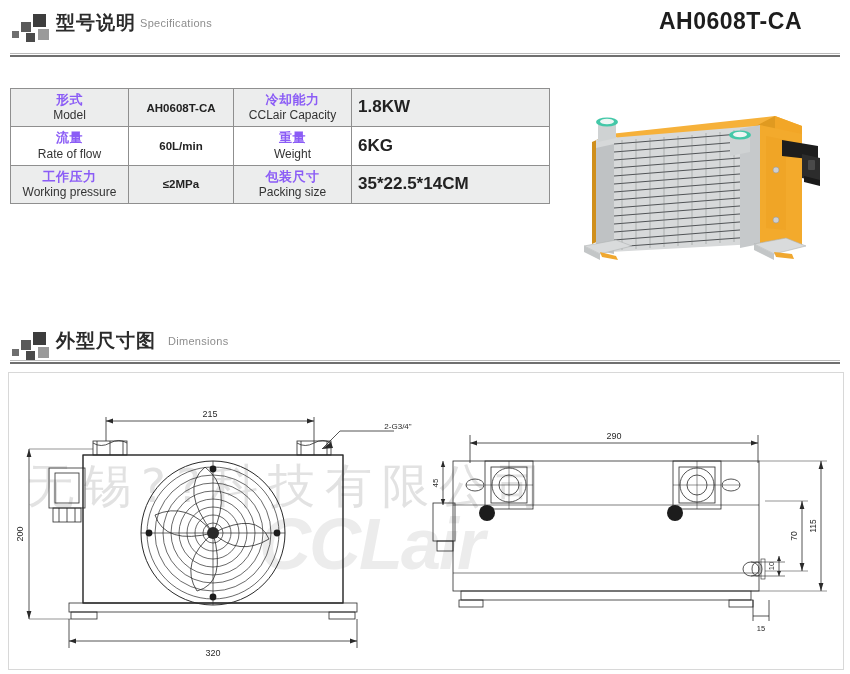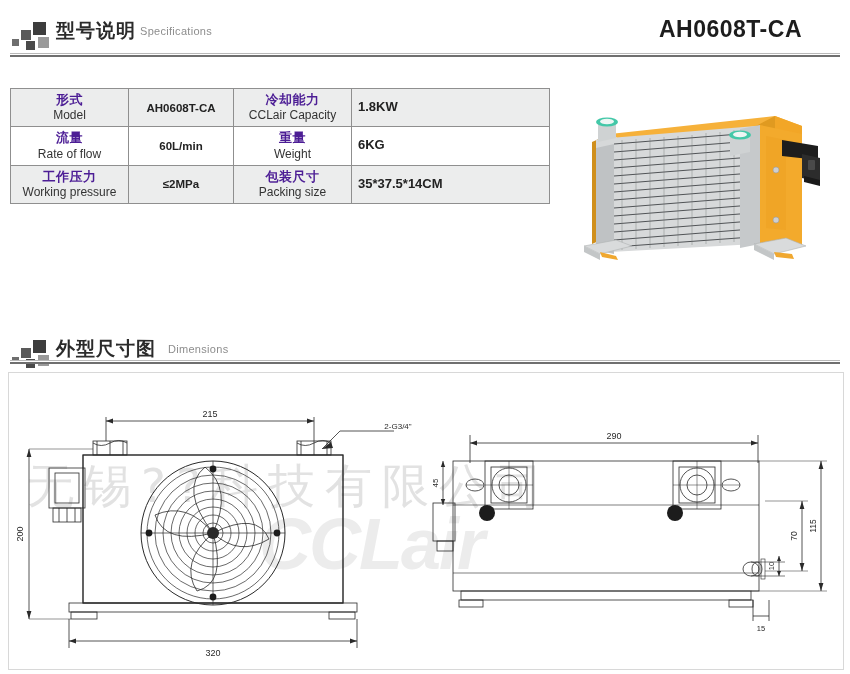--- a/index.html
+++ b/index.html
@@ -6,21 +6,21 @@
   body{
     width:850px;height:674px;
     background:#ffffff;
     font-family:"Liberation Sans", sans-serif;
     color:#231f20;
     overflow:hidden;
     position:relative;
   }
 
   
-  .section-head{position:absolute;left:0;width:850px;height:44px;margin-top:8px;}
+  .section-head{position:absolute;left:0;width:850px;height:44px;}
   .sq-icon{position:absolute;left:12px;top:14px;width:46px;height:26px;}
   .sq-icon i{position:absolute;display:block;background:#7b7b7b;}
   .sq-icon i.a{left:0px;  top:17px; width:7px;  height:7px;  background:#6e6e6e;}
   .sq-icon i.b{left:9px;  top:8px;  width:10px; height:10px; background:#5a5a5a;}
   .sq-icon i.c{left:21px; top:0px;  width:13px; height:13px; background:#3d3d3d;}
   .sq-icon i.d{left:14px; top:19px; width:9px;  height:9px;  background:#4a4a4a;}
   .sq-icon i.e{left:26px; top:15px; width:11px; height:11px; background:#9a9a9a;}
 
   .sec-cn{position:absolute;left:56px;top:10px;font-size:19px;font-weight:bold;
           letter-spacing:1px;color:#2b2b2b;}
@@ -32,24 +32,24 @@
   .rule{position:absolute;left:10px;width:830px;height:4px;
         background:linear-gradient(to bottom,#b9b9b9 0,#b9b9b9 1px,#ffffff 1px,#ffffff 2px,#6f6f6f 2px,#6f6f6f 4px);}
 
   
   .spec-table{position:absolute;left:10px;top:88px;width:540px;
               border-collapse:collapse;font-size:11px;background:#fff;}
   .spec-table td{border:1px solid #8f8f8f;vertical-align:middle;padding:3px 6px;}
   .spec-table tr:nth-child(odd) td{background:#eceded;}
   .spec-table tr:nth-child(even) td{background:#ffffff;}
   .lab{text-align:center;width:105px;line-height:1.25;}
-  .lab .cn{display:block;font-size:13px;font-weight:bold;color:#4c1d95;letter-spacing:.5px;}
+  .lab .cn{display:block;font-size:13px;font-weight:bold;color:#8b5cf6;letter-spacing:.5px;}
   .lab .en{display:block;font-size:12px;color:#333;}
   .val{width:92px;text-align:center;font-size:11.5px;font-weight:bold;color:#222;}
-  .valwide{font-size:13px;font-weight:bold;color:#222;line-height:1.45;}
+  .valwide{font-size:17px;font-weight:bold;color:#222;line-height:1.45;}
   .note{line-height:1.35;}
   .note .cn{display:block;font-size:13px;font-weight:bold;letter-spacing:1px;color:#222;}
   .note .en{display:block;font-size:10.5px;color:#333;}
   .lab.small .cn{font-size:11.5px;letter-spacing:0;}
   .lab.small .en{font-size:8.7px;}
 
   
   .photo{position:absolute;left:562px;top:86px;width:282px;height:204px;background:#fff;}
   .cooler{position:absolute;left:8px;top:18px;width:260px;height:168px;}
 
@@ -113,21 +113,21 @@
   <tr>
     <td class="lab">
       <span class="cn">工作压力</span>
       <span class="en">Working pressure</span>
     </td>
     <td class="val">≤2MPa</td>
     <td class="lab">
       <span class="cn">包装尺寸</span>
       <span class="en">Packing size</span>
     </td>
-    <td class="valwide">35*37.5*14CM</td>
+    <td class="valwide">35*22.5*14CM</td>
   </tr>
 
 
 </tbody>
   </table>
 
 <div class="photo">
   <svg class="cooler" viewBox="0 0 260 168">
 
     <polygon points="40,30 205,12 232,22 62,42" fill="#f6b13a"></polygon>

